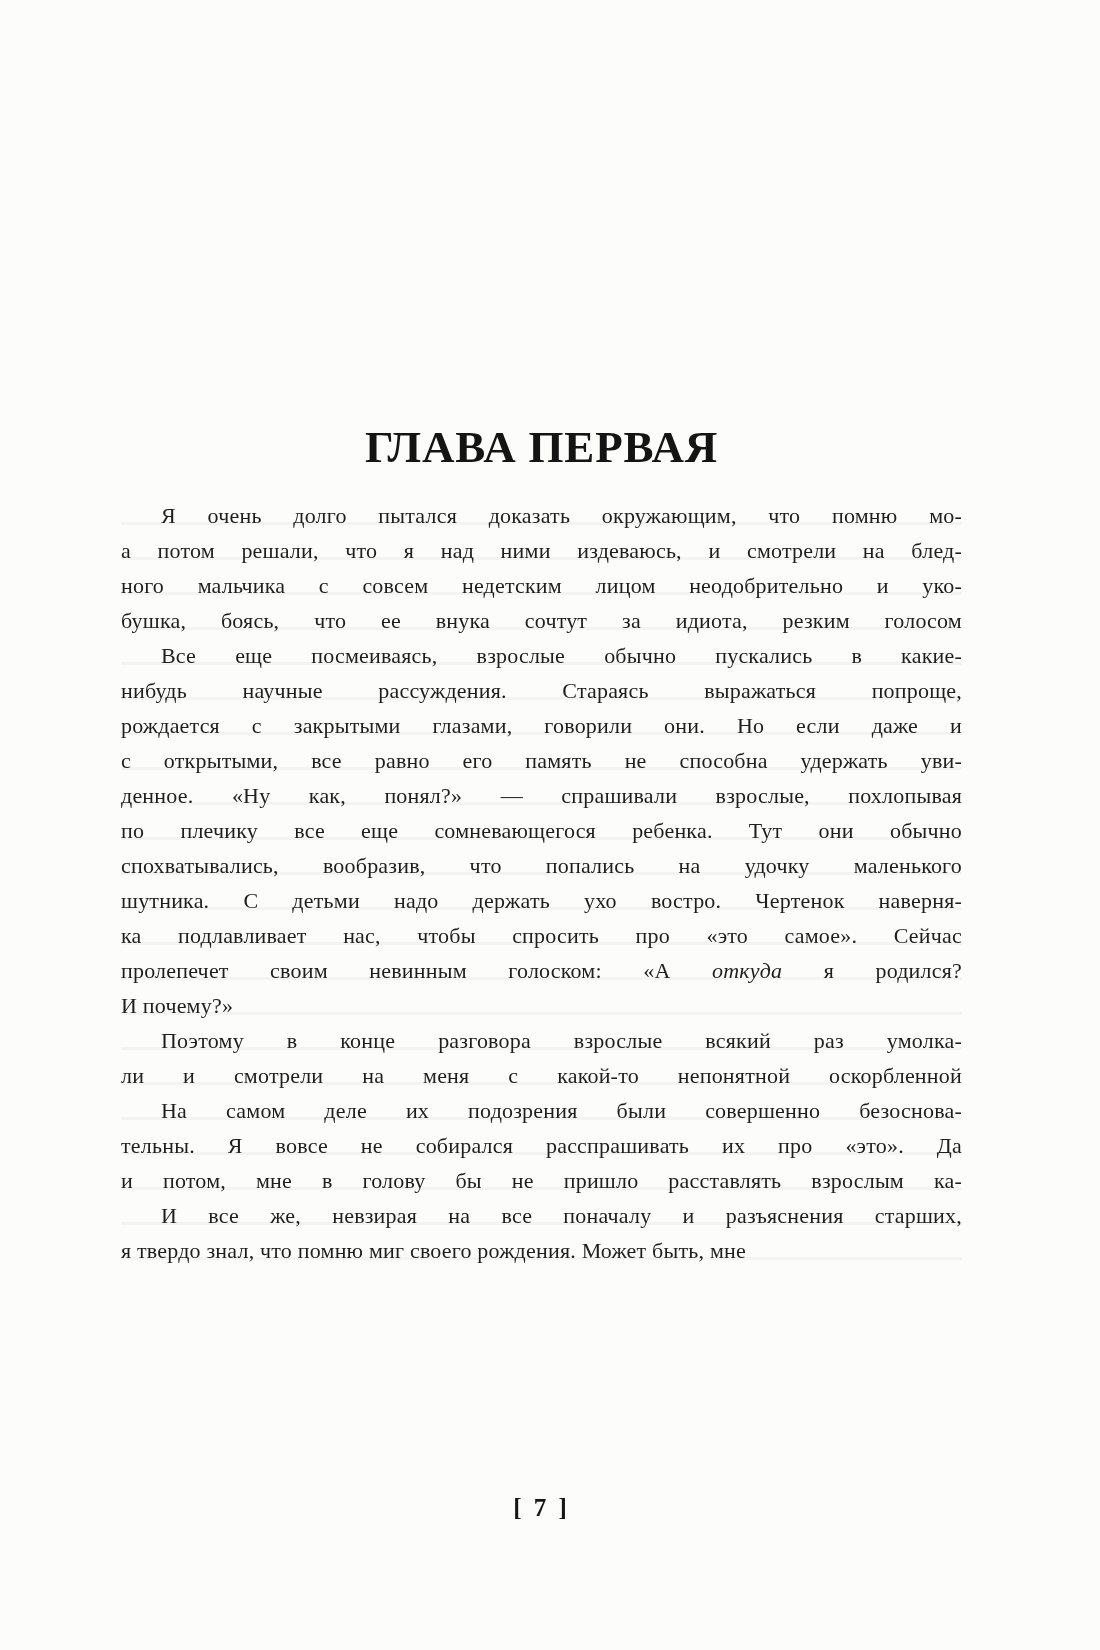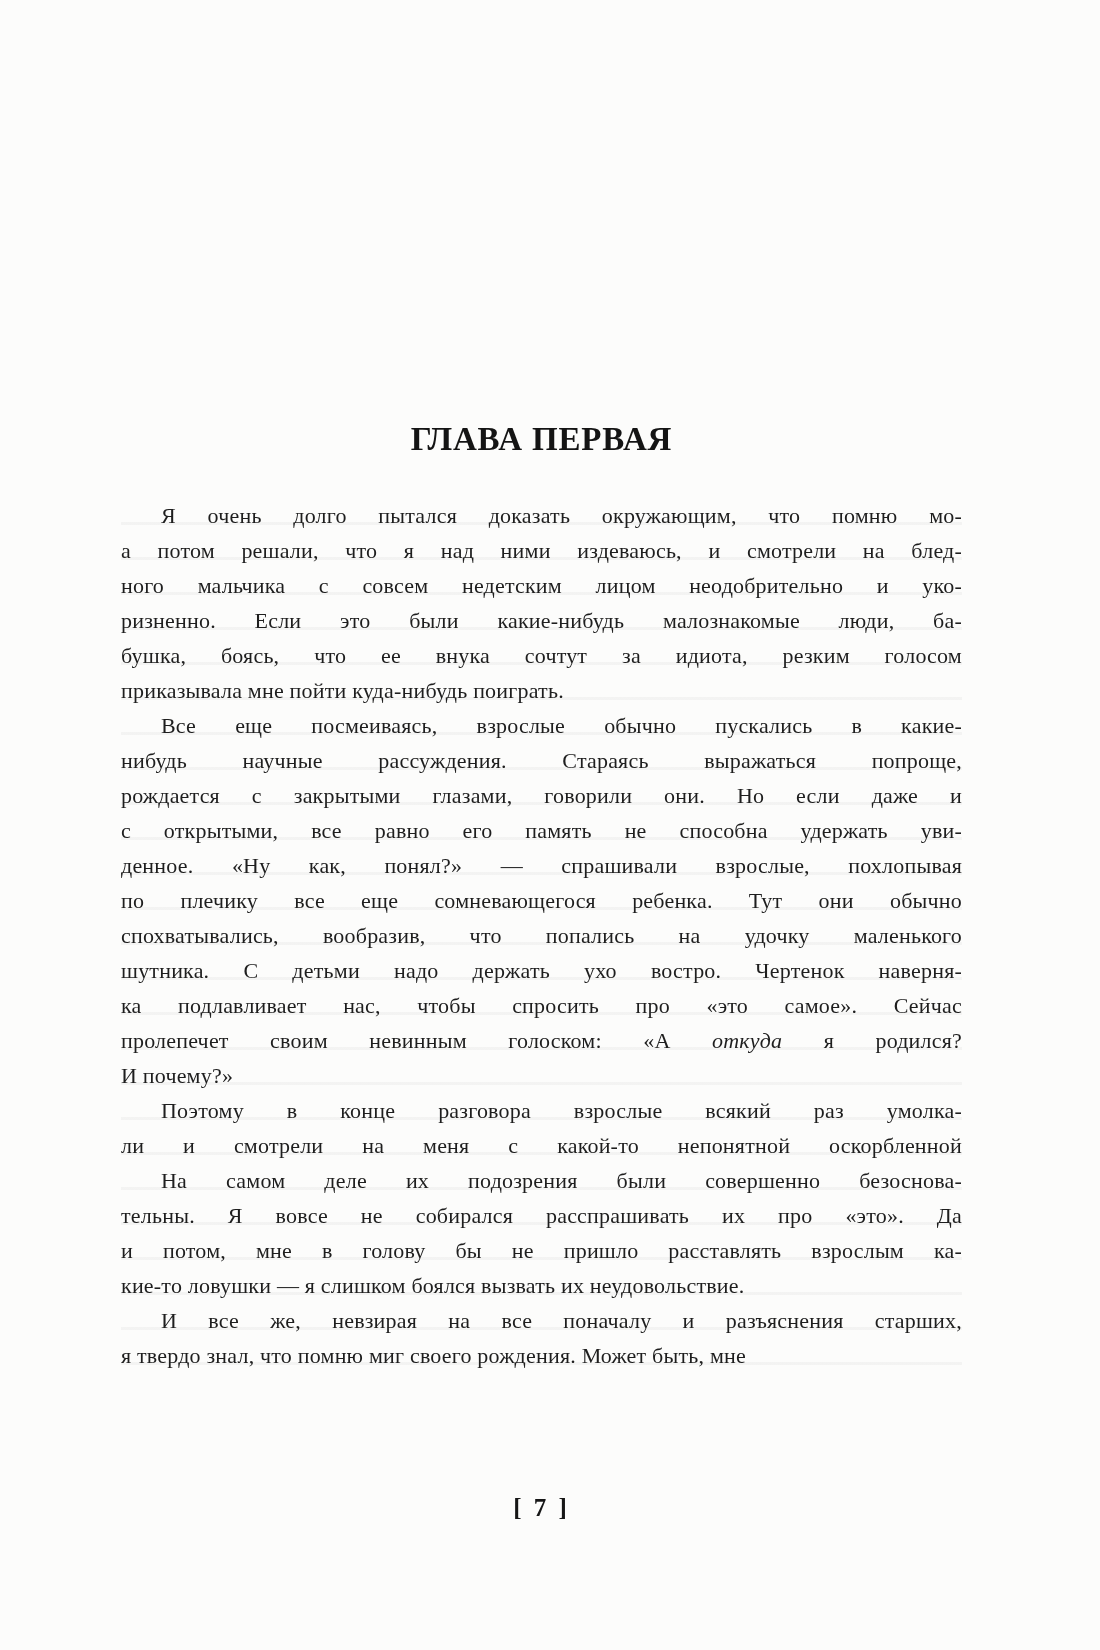--- a/index.html
+++ b/index.html
@@ -27,21 +27,21 @@
     width: 841px;
     height: 1650px;
   }
   .chapter-title {
     position: absolute;
     top: 421px;
     left: 0;
     width: 100%;
     margin: 0;
     text-align: center;
-    font-size: 33px;
+    font-size: 45px;
     font-weight: bold;
     letter-spacing: 0.8px;
     color: #141414;
   }
   .body-text {
     position: absolute;
     top: 498px;
     left: 0;
     width: 100%;
     
@@ -92,23 +92,21 @@
 <body>
 
 <div class="page">
   <div class="content">
     <h1 class="chapter-title">ГЛАВА ПЕРВАЯ</h1>
     <div class="body-text">
         <div class="paragraph">
           <div class="line first"><span>Я очень долго пытался доказать окружающим, что помню мо-</span></div>
           <div class="line"><span>а потом решали, что я над ними издеваюсь, и смотрели на блед-</span></div>
           <div class="line"><span>ного мальчика с совсем недетским лицом неодобрительно и уко-</span></div>
-          <div class="line"><span>ризненно. Если это были какие-нибудь малознакомые люди, ба-</span></div>
           <div class="line"><span>бушка, боясь, что ее внука сочтут за идиота, резким голосом</span></div>
-          <div class="line last"><span>приказывала мне пойти куда-нибудь поиграть.</span></div>
         </div>
         <div class="paragraph">
           <div class="line first"><span>Все еще посмеиваясь, взрослые обычно пускались в какие-</span></div>
           <div class="line"><span>нибудь научные рассуждения. Стараясь выражаться попроще,</span></div>
           <div class="line"><span>рождается с закрытыми глазами, говорили они. Но если даже и</span></div>
           <div class="line"><span>с открытыми, все равно его память не способна удержать уви-</span></div>
           <div class="line"><span>денное. «Ну как, понял?» — спрашивали взрослые, похлопывая</span></div>
           <div class="line"><span>по плечику все еще сомневающегося ребенка. Тут они обычно</span></div>
           <div class="line"><span>спохватывались, вообразив, что попались на удочку маленького</span></div>
           <div class="line"><span>шутника. С детьми надо держать ухо востро. Чертенок наверня-</span></div>
@@ -117,21 +115,20 @@
           <div class="line last"><span>И почему?»</span></div>
         </div>
         <div class="paragraph">
           <div class="line first"><span>Поэтому в конце разговора взрослые всякий раз умолка-</span></div>
           <div class="line"><span>ли и смотрели на меня с какой-то непонятной оскорбленной</span></div>
         </div>
         <div class="paragraph">
           <div class="line first"><span>На самом деле их подозрения были совершенно безоснова-</span></div>
           <div class="line"><span>тельны. Я вовсе не собирался расспрашивать их про «это». Да</span></div>
           <div class="line"><span>и потом, мне в голову бы не пришло расставлять взрослым ка-</span></div>
-          <div class="line last"><span>кие-то ловушки — я слишком боялся вызвать их неудовольствие.</span></div>
         </div>
         <div class="paragraph">
           <div class="line first"><span>И все же, невзирая на все поначалу и разъяснения старших,</span></div>
           <div class="line last"><span>я твердо знал, что помню миг своего рождения. Может быть, мне</span></div>
         </div>
       </div>
     <div class="page-number">[ 7 ]</div>
   </div>
 </div>
 

